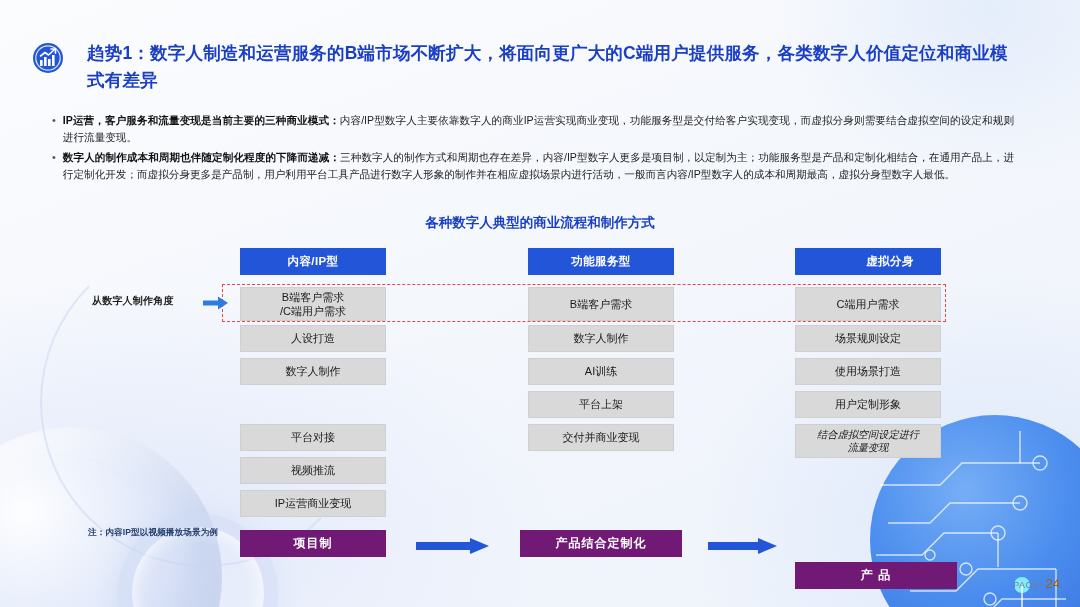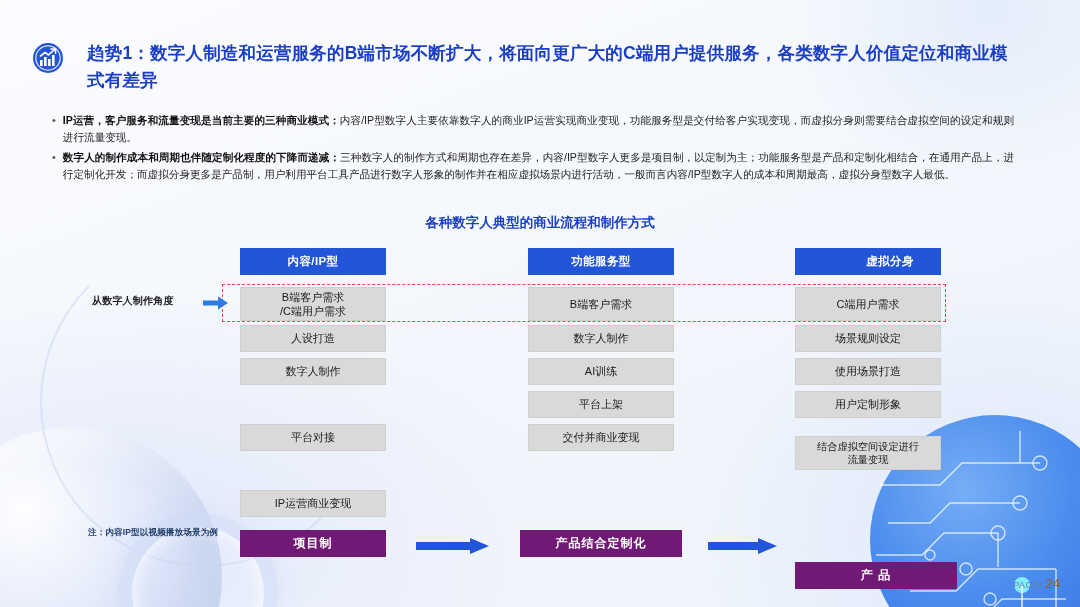--- a/index.html
+++ b/index.html
@@ -178,33 +178,34 @@
 
   <div class="col-head" style="left:240px; top:0; width:146px;">内容/IP型</div>
   <div class="col-head" style="left:528px; top:0; width:146px;">功能服务型</div>
   <div class="col-head" style="left:795px; top:0; width:146px;padding-left:44px;">虚拟分身</div>
 
   <div class="cell" style="left:240px; top:39px;  width:146px; height:34px; white-space:pre-line;">B端客户需求
 /C端用户需求</div>
   <div class="cell" style="left:240px; top:77px;  width:146px; height:27px;">人设打造</div>
   <div class="cell" style="left:240px; top:110px; width:146px; height:27px;">数字人制作</div>
   <div class="cell" style="left:240px; top:176px; width:146px; height:27px;">平台对接</div>
+  <div class="cell" style="left:240px; top:209px; width:146px; height:27px;">视频推流</div>
   <div class="cell" style="left:240px; top:242px; width:146px; height:27px;">IP运营商业变现</div>
 
   <div class="cell" style="left:528px; top:39px;  width:146px; height:34px;">B端客户需求</div>
   <div class="cell" style="left:528px; top:77px;  width:146px; height:27px;">数字人制作</div>
   <div class="cell" style="left:528px; top:110px; width:146px; height:27px;">AI训练</div>
   <div class="cell" style="left:528px; top:143px; width:146px; height:27px;">平台上架</div>
   <div class="cell" style="left:528px; top:176px; width:146px; height:27px;">交付并商业变现</div>
 
   <div class="cell" style="left:795px; top:39px;  width:146px; height:34px;">C端用户需求</div>
   <div class="cell" style="left:795px; top:77px;  width:146px; height:27px;">场景规则设定</div>
   <div class="cell" style="left:795px; top:110px; width:146px; height:27px;">使用场景打造</div>
   <div class="cell" style="left:795px; top:143px; width:146px; height:27px;">用户定制形象</div>
-  <div class="cell" style="left:795px; top:188px; width:146px; height:34px; white-space:pre-line; font-size:10.2px;">结合虚拟空间设定进行
+  <div class="cell" style="left:795px; top:176px; width:146px; height:34px; white-space:pre-line; font-size:10.2px;font-style:italic;">结合虚拟空间设定进行
 流量变现</div>
 </div>
 
 <div class="dashed-box"></div>
 
 <div class="side-label">从数字人制作角度</div>
 <div class="side-arrow">
   <svg width="26" height="14" viewBox="0 0 26 14">
     <path d="M0 4.5 H15 V0.5 L25 7 L15 13.5 V9.5 H0 Z" fill="#2f7ae5"></path>
   </svg>

